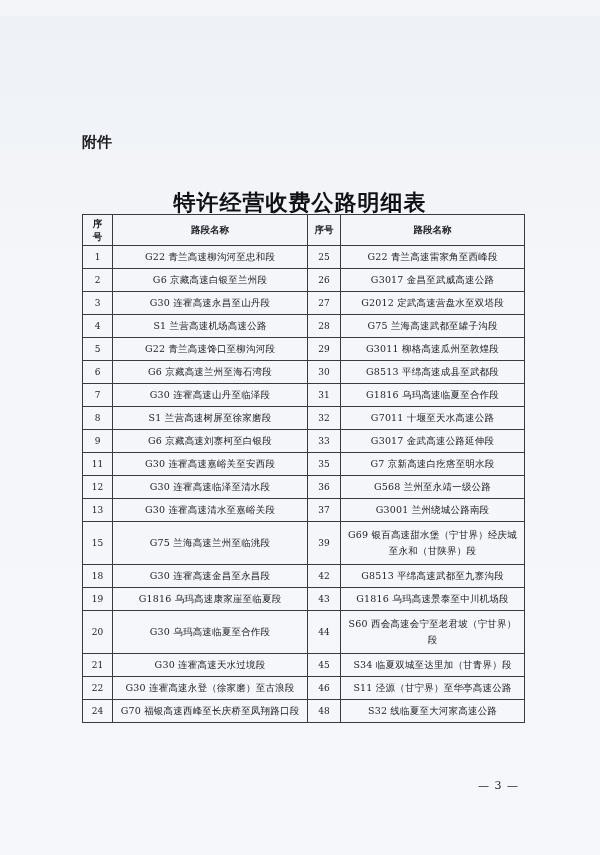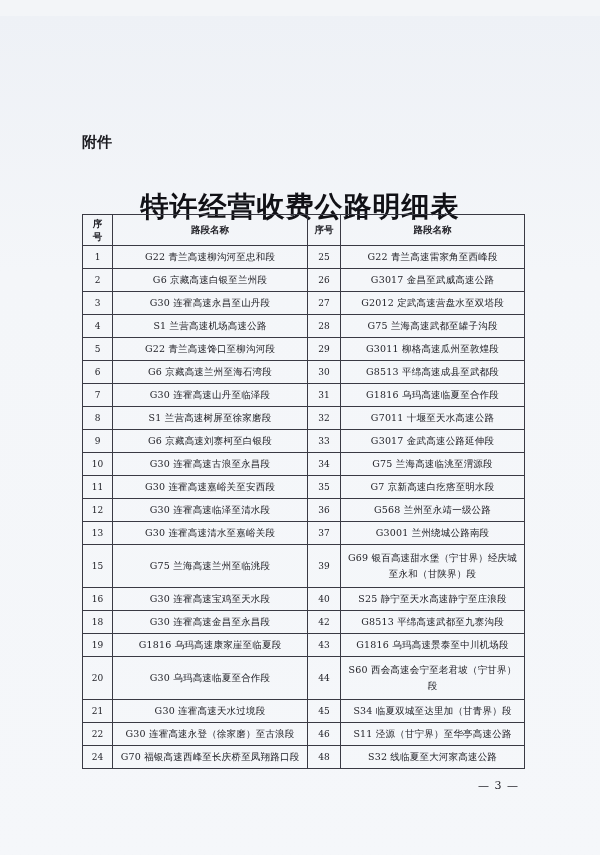--- a/index.html
+++ b/index.html
@@ -31,21 +31,21 @@
       letter-spacing: 0px;
       color: #1a1a1f;
     }
     .doc-title {
       position: absolute;
       left: 0;
       width: 600px;
       top: 172px;
       text-align: center;
       font-family: "DejaVu Serif", "Liberation Serif", serif;
-      font-size: 28px;
+      font-size: 22px;
       font-weight: bold;
       letter-spacing: 1px;
       color: #111116;
     }
     table.road-table {
       position: absolute;
       left: 82px;
       top: 198px;
       width: 442px;
       border-collapse: collapse;
@@ -174,26 +174,20 @@
           <td class="idx">32</td>
           <td class="name">G7011 十堰至天水高速公路</td>
         </tr>
         <tr>
           <td class="idx">9</td>
           <td class="name">G6 京藏高速刘寨柯至白银段</td>
           <td class="idx">33</td>
           <td class="name">G3017 金武高速公路延伸段</td>
         </tr>
         <tr>
-          <td class="idx">10</td>
-          <td class="name">G30 连霍高速古浪至永昌段</td>
-          <td class="idx">34</td>
-          <td class="name">G75 兰海高速临洮至渭源段</td>
-        </tr>
-        <tr>
           <td class="idx">11</td>
           <td class="name">G30 连霍高速嘉峪关至安西段</td>
           <td class="idx">35</td>
           <td class="name">G7 京新高速白疙瘩至明水段</td>
         </tr>
         <tr>
           <td class="idx">12</td>
           <td class="name">G30 连霍高速临泽至清水段</td>
           <td class="idx">36</td>
           <td class="name">G568 兰州至永靖一级公路</td>
@@ -204,26 +198,20 @@
           <td class="idx">37</td>
           <td class="name">G3001 兰州绕城公路南段</td>
         </tr>
         <tr class="tall">
           <td class="idx">15</td>
           <td class="name wrap">G75 兰海高速兰州至临洮段</td>
           <td class="idx">39</td>
           <td class="name wrap">G69 银百高速甜水堡（宁甘界）经庆城至永和（甘陕界）段</td>
         </tr>
         <tr>
-          <td class="idx">16</td>
-          <td class="name">G30 连霍高速宝鸡至天水段</td>
-          <td class="idx">40</td>
-          <td class="name">S25 静宁至天水高速静宁至庄浪段</td>
-        </tr>
-        <tr>
           <td class="idx">18</td>
           <td class="name">G30 连霍高速金昌至永昌段</td>
           <td class="idx">42</td>
           <td class="name">G8513 平绵高速武都至九寨沟段</td>
         </tr>
         <tr>
           <td class="idx">19</td>
           <td class="name">G1816 乌玛高速康家崖至临夏段</td>
           <td class="idx">43</td>
           <td class="name">G1816 乌玛高速景泰至中川机场段</td>

